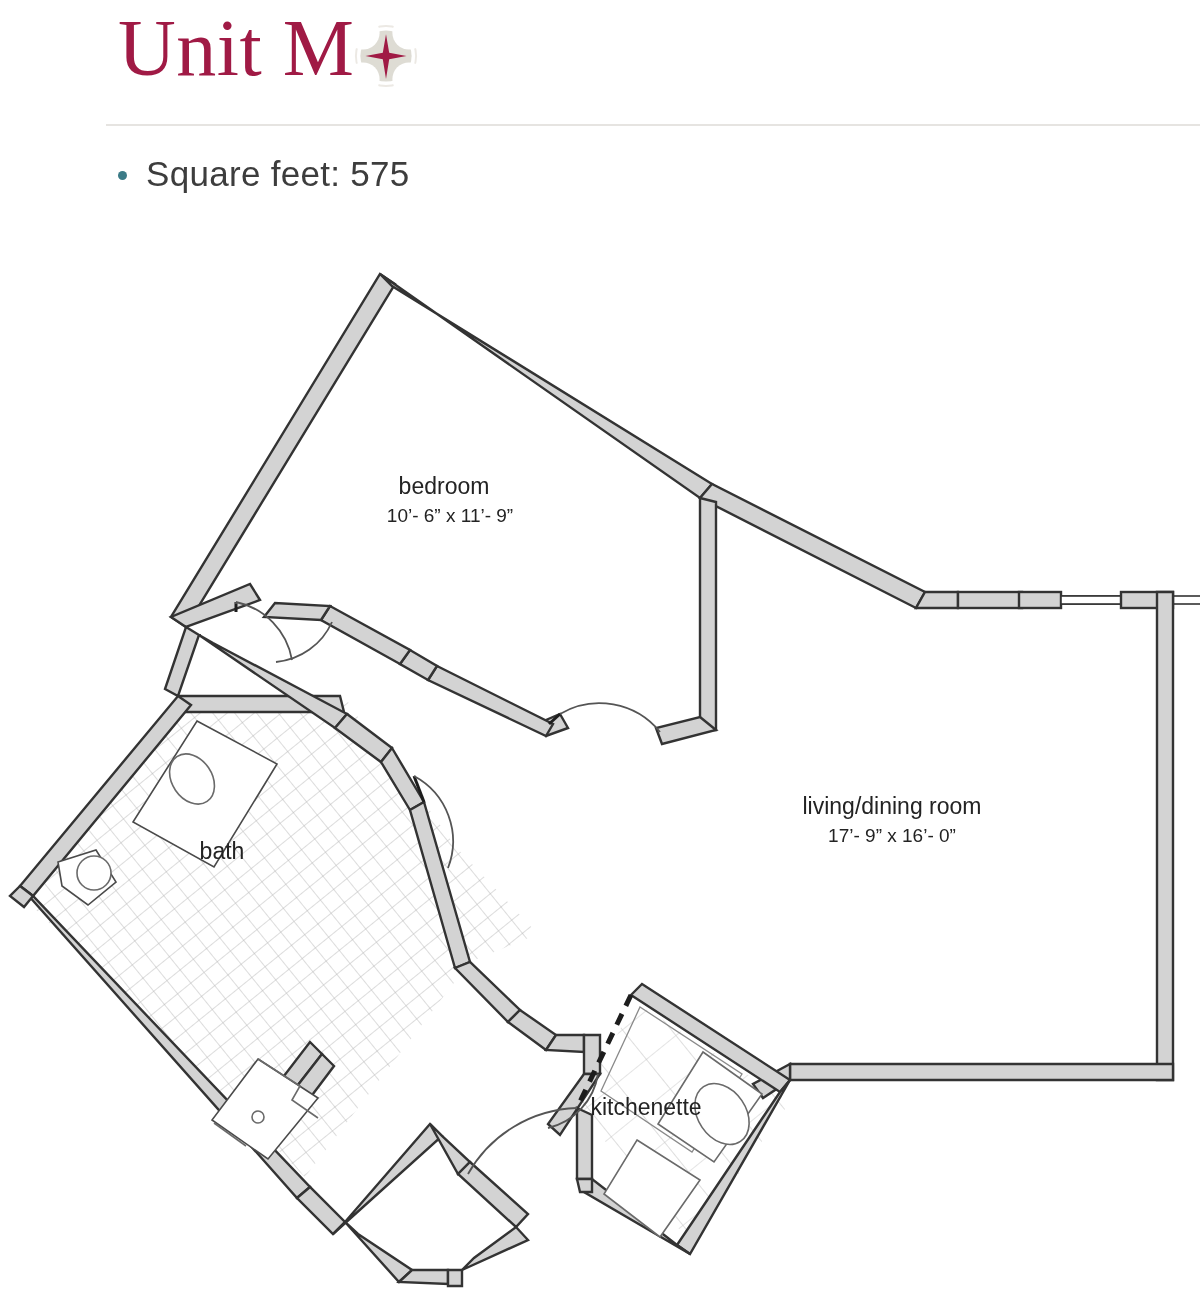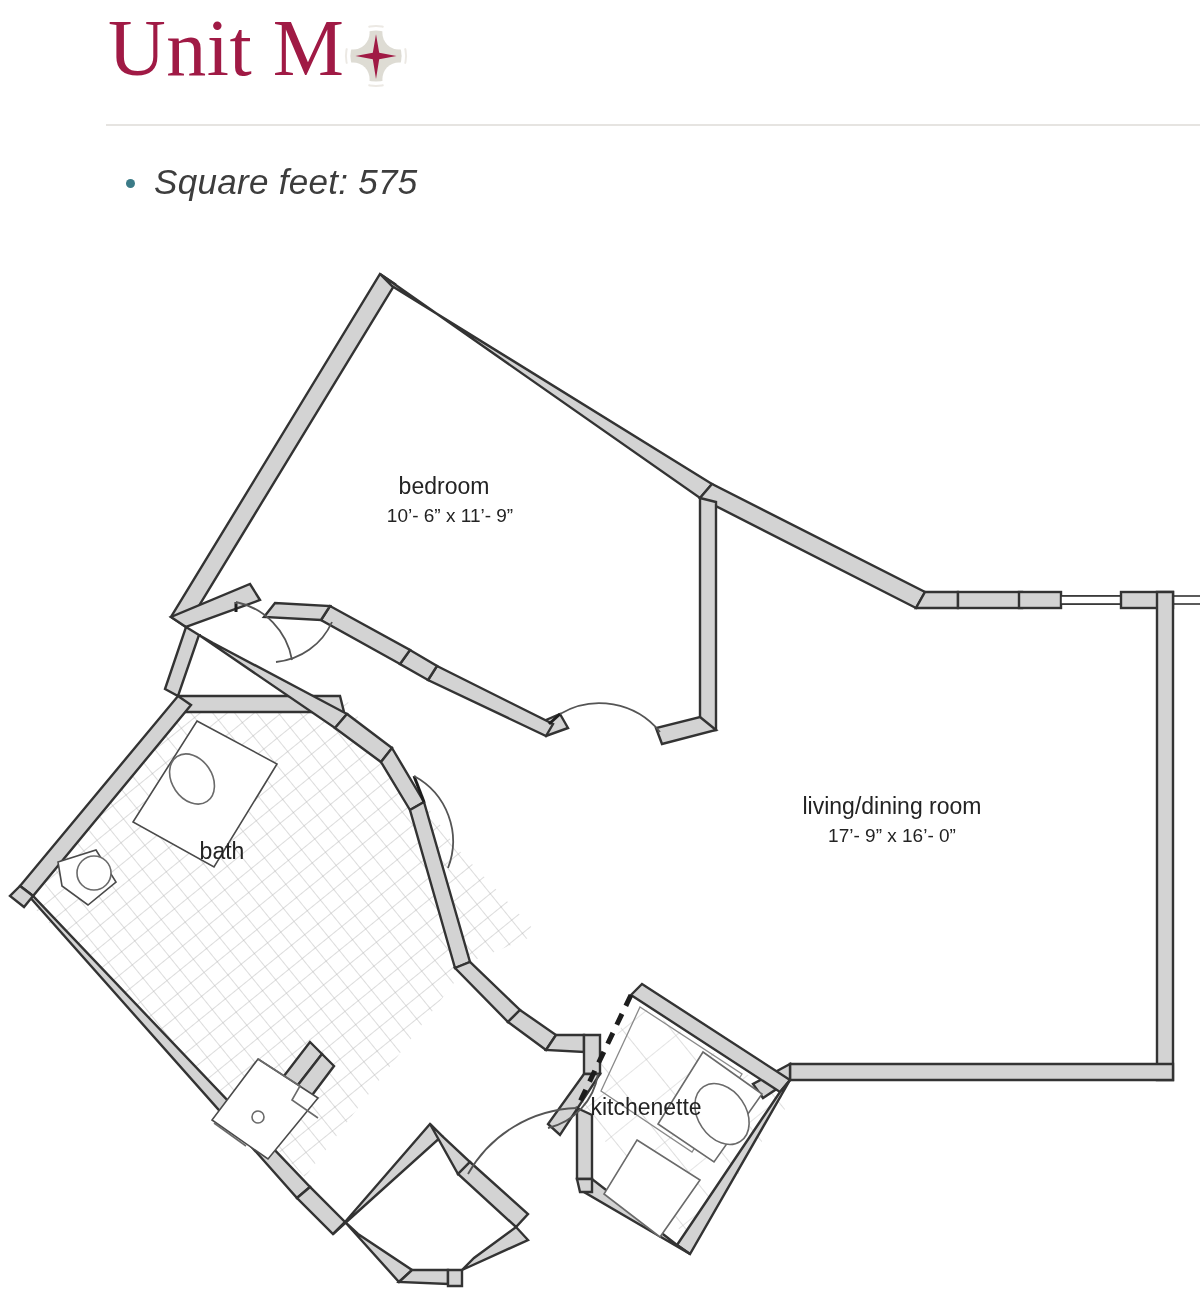--- a/index.html
+++ b/index.html
@@ -17,21 +17,21 @@
 
   
   #header {
     position: absolute;
     left: 0; top: 0;
     width: 1200px;
     height: 270px;
   }
   #title-row {
     position: absolute;
-    left: 108px;
+    left: 118px;
     top: 8px;
     display: flex;
     align-items: center;
   }
   #unit-title {
     font-family: "Liberation Serif", serif;
     font-size: 80px;
     line-height: 1.0;
     color: #a01a45;
     letter-spacing: 0.5px;
@@ -49,23 +49,22 @@
     top: 124px;
     width: 1094px;
     height: 2px;
     background: #e6e4e1;
   }
   #facts {
     position: absolute;
     left: 112px;
     top: 146px;
     list-style: none;
-    margin: 8px;
+    margin: 0;
     padding: 0;
-    font-style: italic;
   }
   #facts li {
     position: relative;
     padding-left: 34px;
     font-size: 35px;
     line-height: 56px;
     color: #3d3d3d;
     font-weight: 300;
     letter-spacing: 0.3px;
     white-space: nowrap;

